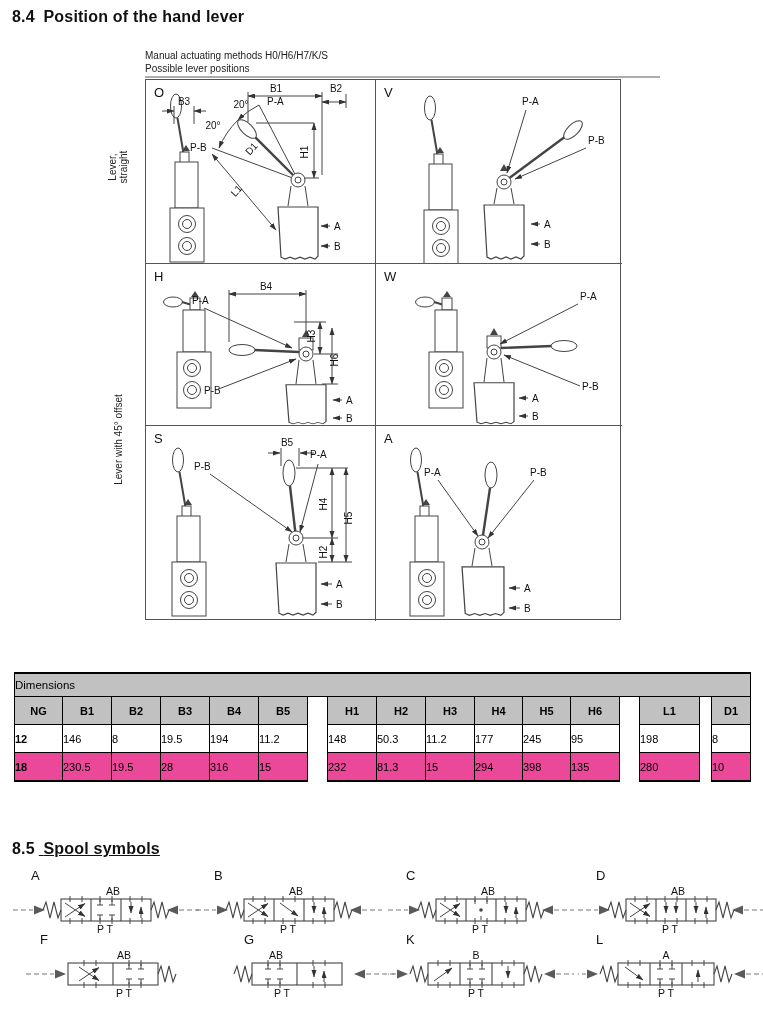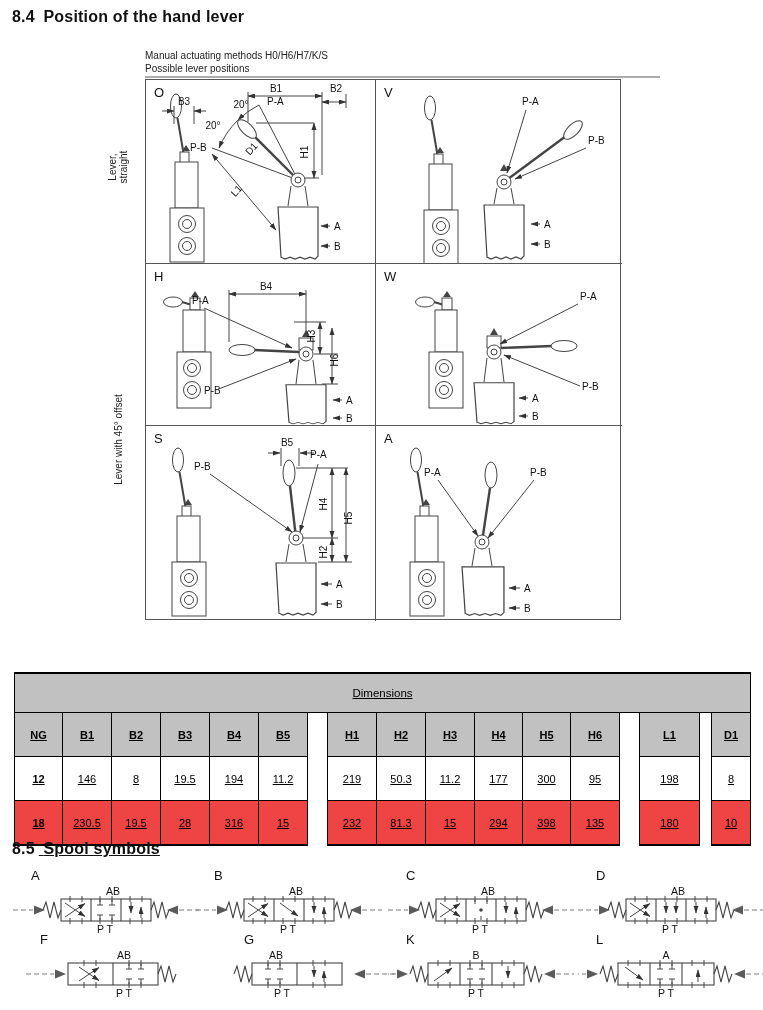--- a/index.html
+++ b/index.html
@@ -19,27 +19,27 @@
           transform:rotate(-90deg);}
   svg .lbl{font-size:10px;fill:#111;font-family:"Liberation Sans",sans-serif;}
   svg .cl{font-size:13px;fill:#111;font-family:"Liberation Sans",sans-serif;}
   svg .dim{stroke:#444;stroke-width:1;fill:none;}
   svg .thin{stroke:#444;stroke-width:1;fill:none;}
   svg .lever{stroke:#444;stroke-width:2.4;fill:none;}
   svg .outl{stroke:#444;fill:#fff;stroke-width:1;}
   
   table.dims{position:absolute;left:14px;top:672px;width:736px;border-collapse:collapse;
              table-layout:fixed;font-size:11px;color:#000;}
-  table.dims td,table.dims th{border:1px solid #000;text-align:center;padding:8px;height:27px;
-             font-weight:normal;text-decoration:underline;}
+  table.dims td,table.dims th{border:1px solid #000;padding:0;height:27px;
+             font-weight:normal;}
   table.dims .tdim{background:#c1c1c1;border-top:2px solid #000;height:22px;font-size:11.5px;}
   table.dims th{background:#c1c1c1;font-weight:bold;}
   table.dims .gap{border:none;background:#fff;}
   table.dims tr.rA td{background:#fff;}
-  table.dims tr.rB td{background:#ef4444;}
+  table.dims tr.rB td{background:#ec4899;}
   table.dims tr.last td{border-bottom:2px solid #000;}
   table.dims td.ngc{font-weight:bold;}
   
   .spool{position:absolute;width:190px;height:70px;}
   .spool .sl{font-size:13px;color:#111;padding-left:18px;height:16px;line-height:15px;}
   svg .st{font-size:10.5px;fill:#111;font-family:"Liberation Sans",sans-serif;}
   svg .body{stroke:#444;fill:none;stroke-width:1.1;}
 </style>
 </head>
 <body>
@@ -452,43 +452,43 @@
       <td class="gap" rowspan="3"></td>
       <th>D1</th>
     </tr>
     <tr class="rA">
       <td class="ngc">12</td>
       <td>146</td>
       <td>8</td>
       <td>19.5</td>
       <td>194</td>
       <td>11.2</td>
-      <td>219</td>
+      <td>148</td>
       <td>50.3</td>
       <td>11.2</td>
       <td>177</td>
-      <td>300</td>
+      <td>245</td>
       <td>95</td>
       <td>198</td>
       <td>8</td>
     </tr>
     <tr class="rB last">
       <td class="ngc">18</td>
       <td>230.5</td>
       <td>19.5</td>
       <td>28</td>
       <td>316</td>
       <td>15</td>
       <td>232</td>
       <td>81.3</td>
       <td>15</td>
       <td>294</td>
       <td>398</td>
       <td>135</td>
-      <td>180</td>
+      <td>280</td>
       <td>10</td>
     </tr>
   </tbody>
     </table>
 
   <div class="sec-title" style="top:840px;text-decoration:underline;">
     <span class="sec-num">8.5</span>
     <span>Spool symbols</span>
   </div>
 

